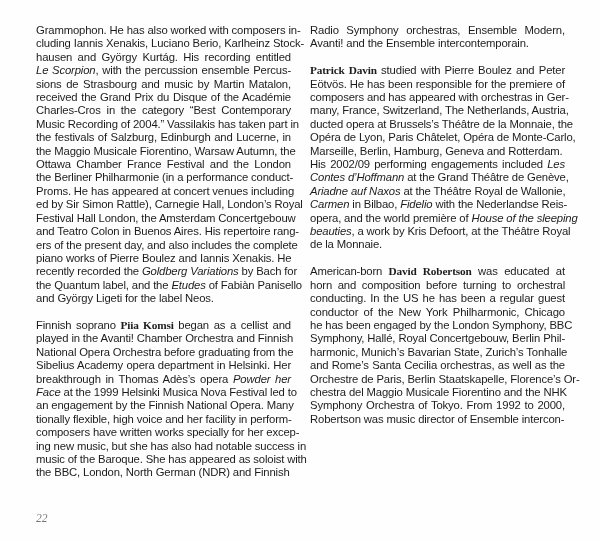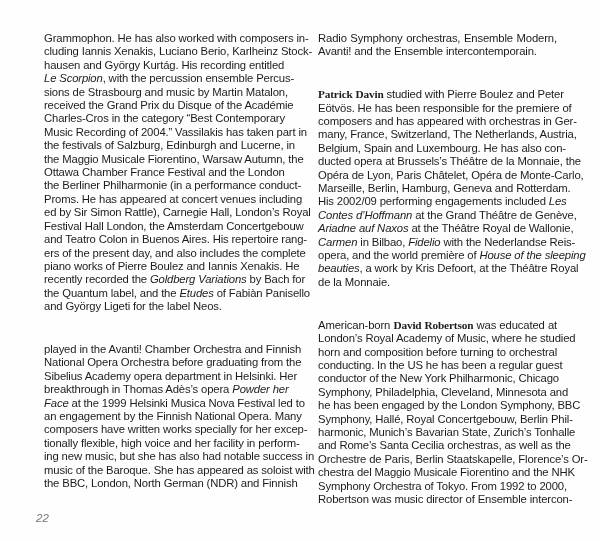--- a/index.html
+++ b/index.html
@@ -1,39 +1,39 @@
 <!DOCTYPE html>
 <html><head>
 <meta charset="utf-8">
 <style>
   html, body { margin: 0; padding: 0; background: #ffffff; }
   body { width: 600px; height: 541px; position: relative; overflow: hidden; }
   .page { position: absolute; left: 0; top: 0; width: 600px; height: 541px; background: #fefefe; }
   .col { position: absolute; top: 24px; width: 255px; }
   .col.left { left: 36px; }
   .col.right { left: 310px; }
-  .para { margin: 8px; }
+  .para { margin: 0; }
   .gap { height: 13.4px; }
   .line {
     font-family: "Liberation Sans", sans-serif;
     font-size: 11.3px;
     line-height: 13.4px;
     color: #1c1c1c;
     white-space: nowrap;
     text-align: justify;
     text-align-last: justify;
     display: block;
     letter-spacing: -0.15px;
   }
   .line.last { text-align-last: left; }
   .line b { font-weight: bold; font-family: Liberation Serif, serif; }
   .line i { font-style: italic; }
   .folio {
     position: absolute; left: 36px; top: 512px;
-    font-family: Liberation Sans, sans-serif; font-style: italic;
+    font-family: Liberation Serif, serif; font-style: italic;
     font-size: 11.5px; color: #777; 
   }
 </style>
 </head>
 <body>
 
 <div class="page">
   <div class="col left">
       <div class="para">
         <span class="line"><span>Grammophon. He has also worked with composers in-</span></span>
@@ -53,64 +53,62 @@
         <span class="line"><span>Festival Hall London, the Amsterdam Concertgebouw</span></span>
         <span class="line"><span>and Teatro Colon in Buenos Aires. His repertoire rang-</span></span>
         <span class="line"><span>ers of the present day, and also includes the complete</span></span>
         <span class="line"><span>piano works of Pierre Boulez and Iannis Xenakis. He</span></span>
         <span class="line"><span>recently recorded the </span><i>Goldberg Variations</i><span> by Bach for</span></span>
         <span class="line"><span>the Quantum label, and the </span><i>Etudes</i><span> of Fabiàn Panisello</span></span>
         <span class="line last"><span>and György Ligeti for the label Neos.</span></span>
       </div>
       <div class="gap"></div>
       <div class="para">
+        <span class="line"><span>Finnish soprano </span><b>Piia Komsi</b><span> began as a cellist and</span></span>
         <span class="line"><span>played in the Avanti! Chamber Orchestra and Finnish</span></span>
         <span class="line"><span>National Opera Orchestra before graduating from the</span></span>
         <span class="line"><span>Sibelius Academy opera department in Helsinki. Her</span></span>
         <span class="line"><span>breakthrough in Thomas Adès’s opera </span><i>Powder her</i></span>
         <span class="line"><i>Face</i><span> at the 1999 Helsinki Musica Nova Festival led to</span></span>
         <span class="line"><span>an engagement by the Finnish National Opera. Many</span></span>
+        <span class="line"><span>tionally flexible, high voice and her facility in perform-</span></span>
         <span class="line"><span>composers have written works specially for her excep-</span></span>
-        <span class="line"><span>tionally flexible, high voice and her facility in perform-</span></span>
         <span class="line"><span>ing new music, but she has also had notable success in</span></span>
         <span class="line"><span>music of the Baroque. She has appeared as soloist with</span></span>
         <span class="line last"><span>the BBC, London, North German (NDR) and Finnish</span></span>
       </div>
     </div>
   <div class="col right">
       <div class="para">
         <span class="line"><span>Radio Symphony orchestras, Ensemble Modern,</span></span>
         <span class="line last"><span>Avanti! and the Ensemble intercontemporain.</span></span>
       </div>
       <div class="gap"></div>
       <div class="para">
         <span class="line"><b>Patrick Davin</b><span> studied with Pierre Boulez and Peter</span></span>
         <span class="line"><span>Eötvös. He has been responsible for the premiere of</span></span>
         <span class="line"><span>composers and has appeared with orchestras in Ger-</span></span>
         <span class="line"><span>many, France, Switzerland, The Netherlands, Austria,</span></span>
-        <span class="line"><span>Belgium, Spain and Luxembourg. He has also con-</span></span>
         <span class="line"><span>ducted opera at Brussels’s Théâtre de la Monnaie, the</span></span>
         <span class="line"><span>Opéra de Lyon, Paris Châtelet, Opéra de Monte-Carlo,</span></span>
         <span class="line last"><span>Marseille, Berlin, Hamburg, Geneva and Rotterdam.</span></span>
         <span class="line"><span>His 2002/09 performing engagements included </span><i>Les</i></span>
         <span class="line"><i>Contes d’Hoffmann</i><span> at the Grand Théâtre de Genève,</span></span>
         <span class="line"><i>Ariadne auf Naxos</i><span> at the Théâtre Royal de Wallonie,</span></span>
         <span class="line"><i>Carmen</i><span> in Bilbao, </span><i>Fidelio</i><span> with the Nederlandse Reis-</span></span>
         <span class="line"><span>opera, and the world première of </span><i>House of the sleeping</i></span>
         <span class="line"><i>beauties</i><span>, a work by Kris Defoort, at the Théâtre Royal</span></span>
         <span class="line last"><span>de la Monnaie.</span></span>
       </div>
       <div class="gap"></div>
       <div class="para">
         <span class="line"><span>American-born </span><b>David Robertson</b><span> was educated at</span></span>
-        <span class="line"><span>London’s Royal Academy of Music, where he studied</span></span>
         <span class="line"><span>horn and composition before turning to orchestral</span></span>
         <span class="line"><span>conducting. In the US he has been a regular guest</span></span>
         <span class="line"><span>conductor of the New York Philharmonic, Chicago</span></span>
-        <span class="line"><span>Symphony, Philadelphia, Cleveland, Minnesota and</span></span>
         <span class="line"><span>he has been engaged by the London Symphony, BBC</span></span>
         <span class="line"><span>Symphony, Hallé, Royal Concertgebouw, Berlin Phil-</span></span>
         <span class="line"><span>harmonic, Munich’s Bavarian State, Zurich’s Tonhalle</span></span>
         <span class="line"><span>and Rome’s Santa Cecilia orchestras, as well as the</span></span>
         <span class="line"><span>Orchestre de Paris, Berlin Staatskapelle, Florence’s Or-</span></span>
         <span class="line"><span>chestra del Maggio Musicale Fiorentino and the NHK</span></span>
         <span class="line"><span>Symphony Orchestra of Tokyo. From 1992 to 2000,</span></span>
         <span class="line last"><span>Robertson was music director of Ensemble intercon-</span></span>
       </div>
     </div>

